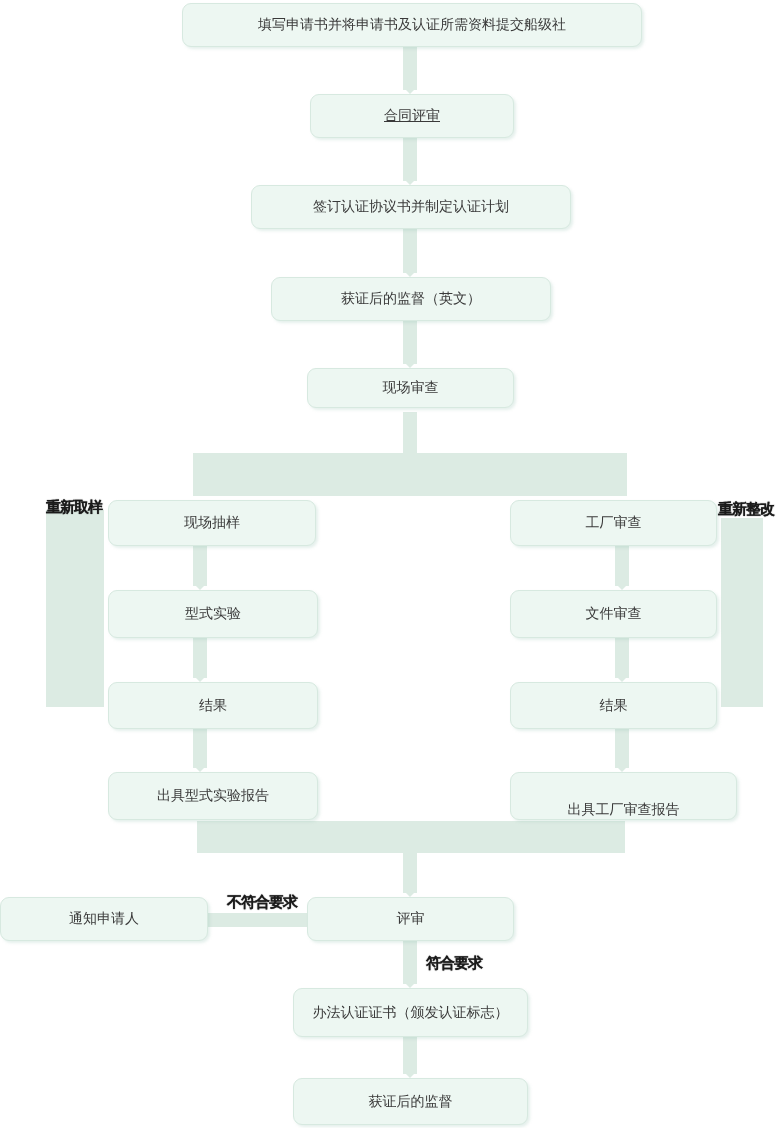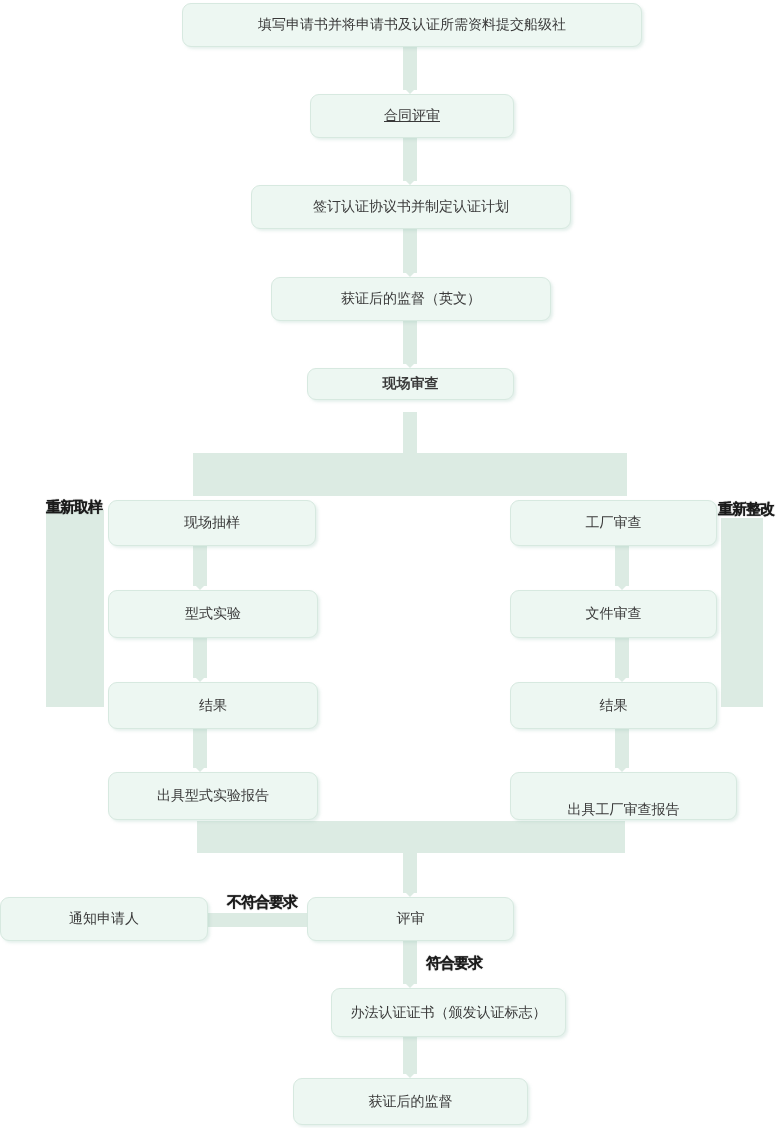--- a/index.html
+++ b/index.html
@@ -78,21 +78,21 @@
   </div>
   <div class="node" style="left:310px;top:94px;width:204px;height:44px;text-decoration:underline;">
     <span>合同评审</span>
   </div>
   <div class="node" style="left:251px;top:185px;width:320px;height:44px;">
     <span>签订认证协议书并制定认证计划</span>
   </div>
   <div class="node" style="left:271px;top:277px;width:280px;height:44px;">
     <span>获证后的监督（英文）</span>
   </div>
-  <div class="node" style="left:307px;top:368px;width:207px;height:32px;font-weight:bold;">
+  <div class="node" style="left:307px;top:368px;width:207px;height:40px;">
     <span>现场审查</span>
   </div>
 
   <div class="node" style="left:108px;top:500px;width:208px;height:46px;">
     <span>现场抽样</span>
   </div>
   <div class="node" style="left:108px;top:590px;width:210px;height:48px;">
     <span>型式实验</span>
   </div>
   <div class="node" style="left:108px;top:682px;width:210px;height:47px;">
@@ -114,21 +114,21 @@
   <div class="node" style="left:510px;top:772px;width:227px;height:48px;align-items:flex-end;">
     <span>出具工厂审查报告</span>
   </div>
 
   <div class="node" style="left:0px;top:897px;width:208px;height:44px;">
     <span>通知申请人</span>
   </div>
   <div class="node" style="left:307px;top:897px;width:207px;height:44px;">
     <span>评审</span>
   </div>
-  <div class="node" style="left:293px;top:988px;width:235px;height:49px;margin-left:38px;">
+  <div class="node" style="left:293px;top:988px;width:235px;height:49px;">
     <span>办法认证证书（颁发认证标志）</span>
   </div>
   <div class="node" style="left:293px;top:1078px;width:235px;height:47px;">
     <span>获证后的监督</span>
   </div>
 
   <div class="edge-label" style="left:46px;top:499px;">重新取样</div>
   <div class="edge-label" style="left:718px;top:501px;">重新整改</div>
   <div class="edge-label" style="left:227px;top:894px;">不符合要求</div>
   <div class="edge-label" style="left:426px;top:955px;">符合要求</div>

